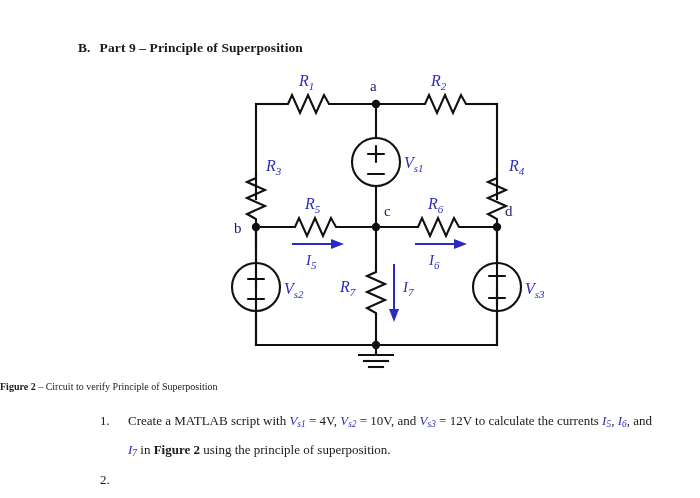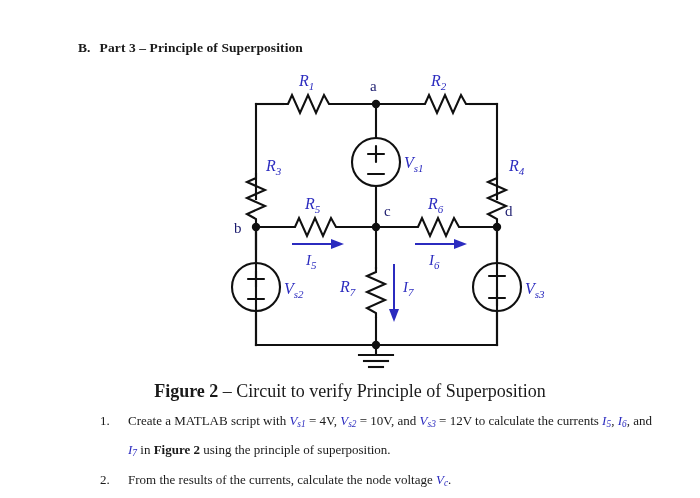--- a/index.html
+++ b/index.html
@@ -37,22 +37,22 @@
     left: 0px;
     top: 68px;
     width: 684px;
     height: 305px;
   }
   .figure-caption {
     position: absolute;
     left: 0;
     top: 381px;
     width: 700px;
-    text-align: center;
-    font-size: 18px;
+    text-align: left;
+    font-size: 10px;
     white-space: nowrap;
   }
   .figure-caption .fig-label {
     font-weight: bold;
   }
   .qlist {
     position: absolute;
     left: 100px;
     top: 408px;
     width: 560px;
@@ -122,21 +122,21 @@
   .arrow { stroke: #2b2bbf; stroke-width: 2; fill: none; }
   .arrowhead { fill: #2b2bbf; }
   .sym { stroke: #101010; stroke-width: 2.1; stroke-linecap: round; }
 </style>
 </head>
 <body>
 
 <div class="page">
 
   <div class="section-heading">
-    <span class="sec-letter">B.</span><span>Part 3 – Principle of Superposition</span>
+    <span class="sec-letter">B.</span><span>Part 9 – Principle of Superposition</span>
   </div>
 
   <div class="figure-area">
     <svg width="700" height="305" viewBox="0 0 700 305">
 
       <path class="wire" d="M256,36 L283,36"></path>
       <path class="wire" d="M333,36 L376,36"></path>
       <path class="wire" d="M376,36 L420,36"></path>
       <path class="wire" d="M470,36 L497,36"></path>
 
@@ -275,17 +275,16 @@
     <span class="fig-label">Figure 2</span><span> – Circuit to verify Principle of Superposition</span>
   </div>
 
   <div class="qlist">
     <div class="qitem">
       <span class="qnum">1.</span>
       <span class="qtext">Create a MATLAB script with <span class="var">V<sub>s1</sub></span> = 4V, <span class="var">V<sub>s2</sub></span> = 10V, and <span class="var">V<sub>s3</sub></span> = 12V to calculate the currents <span class="var">I<sub>5</sub></span>, <span class="var">I<sub>6</sub></span>, and <span class="var">I<sub>7</sub></span> in <span class="bold">Figure 2</span> using the principle of superposition.</span>
     </div>
     <div class="qitem">
       <span class="qnum">2.</span>
-      <span class="qtext">From the results of the currents, calculate the node voltage <span class="var">V<sub>c</sub></span>.</span>
     </div>
   </div>
 
 </div>
 
 </body></html>

